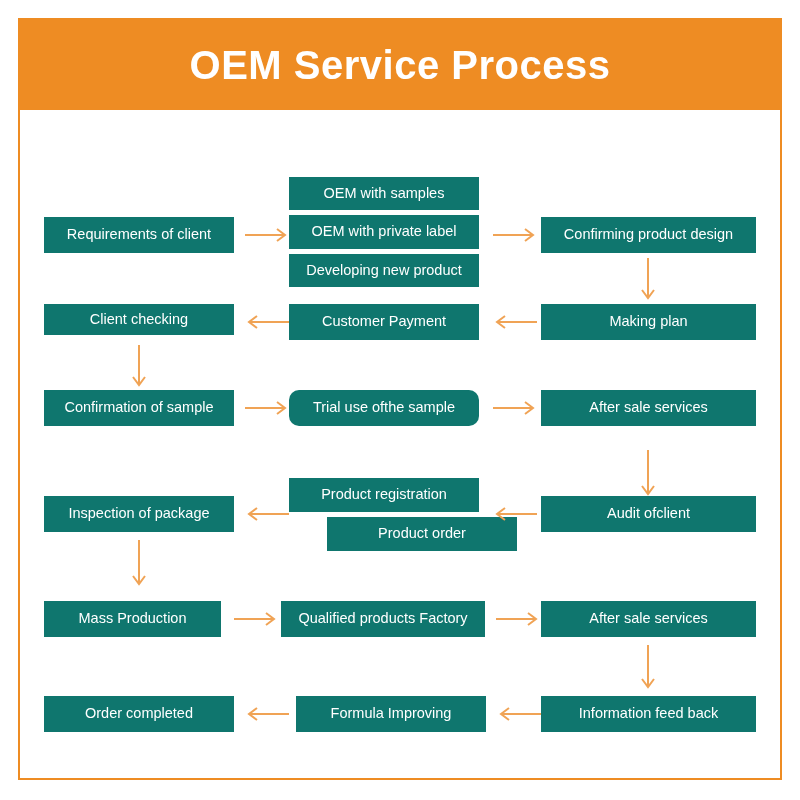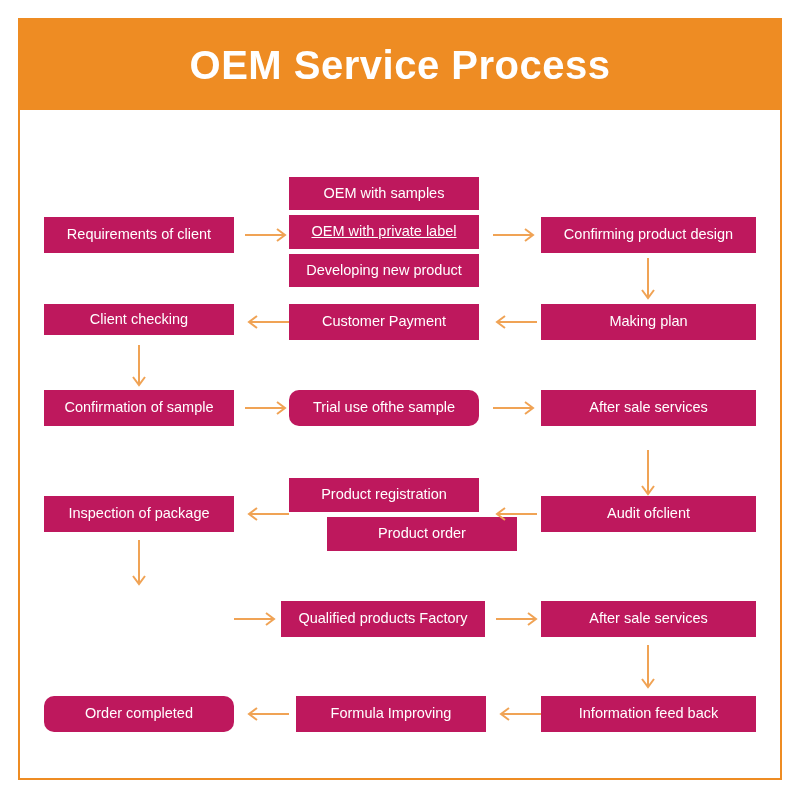--- a/index.html
+++ b/index.html
@@ -54,21 +54,21 @@
   
   #canvas {
     position: absolute;
     left: 0;
     top: 0;
     width: 800px;
     height: 800px;
   }
   .box {
     position: absolute;
-    background: #be185d;
+    background: #0f766e;
     color: #ffffff;
     font-size: 14.5px;
     display: flex;
     align-items: center;
     justify-content: center;
     text-align: center;
     box-sizing: border-box;
     line-height: 1.1;
     white-space: nowrap;
   }
@@ -106,21 +106,21 @@
     <div class="box" style="left:44px; top:217px; width:190px; height:36px;">Requirements of client</div>
 
     <div class="arrow-h" style="left:245px; top:226px; width:44px; height:18px;">
       <svg width="44" height="18" viewBox="0 0 44 18">
         <line class="astroke" x1="0" y1="9" x2="40" y2="9"></line>
         <polyline class="astroke" points="32,3 40,9 32,15"></polyline>
       </svg>
     </div>
 
     <div class="box" style="left:289px; top:177px; width:190px; height:33px;">OEM with samples</div>
-    <div class="box" style="left:289px; top:215px; width:190px; height:34px;text-decoration:underline;">OEM with private label</div>
+    <div class="box" style="left:289px; top:215px; width:190px; height:34px;">OEM with private label</div>
     <div class="box" style="left:289px; top:254px; width:190px; height:33px;">Developing new product</div>
 
     <div class="arrow-h" style="left:493px; top:226px; width:44px; height:18px;">
       <svg width="44" height="18" viewBox="0 0 44 18">
         <line class="astroke" x1="0" y1="9" x2="40" y2="9"></line>
         <polyline class="astroke" points="32,3 40,9 32,15"></polyline>
       </svg>
     </div>
 
     <div class="box" style="left:541px; top:217px; width:215px; height:36px;">Confirming product design</div>
@@ -207,20 +207,21 @@
 
     <div class="box" style="left:541px; top:496px; width:215px; height:36px;">Audit ofclient</div>
 
     <div class="arrow-v" style="left:130px; top:540px; width:18px; height:48px;">
       <svg width="18" height="48" viewBox="0 0 18 48">
         <line class="astroke" x1="9" y1="0" x2="9" y2="44"></line>
         <polyline class="astroke" points="3,36 9,44 15,36"></polyline>
       </svg>
     </div>
 
+    <div class="box" style="left:44px; top:601px; width:177px; height:36px;">Mass Production</div>
 
     <div class="arrow-h" style="left:234px; top:610px; width:44px; height:18px;">
       <svg width="44" height="18" viewBox="0 0 44 18">
         <line class="astroke" x1="0" y1="9" x2="40" y2="9"></line>
         <polyline class="astroke" points="32,3 40,9 32,15"></polyline>
       </svg>
     </div>
 
     <div class="box" style="left:281px; top:601px; width:204px; height:36px;">Qualified products Factory</div>
 
@@ -233,21 +234,21 @@
 
     <div class="box" style="left:541px; top:601px; width:215px; height:36px;">After sale services</div>
 
     <div class="arrow-v" style="left:639px; top:645px; width:18px; height:46px;">
       <svg width="18" height="46" viewBox="0 0 18 46">
         <line class="astroke" x1="9" y1="0" x2="9" y2="42"></line>
         <polyline class="astroke" points="3,34 9,42 15,34"></polyline>
       </svg>
     </div>
 
-    <div class="box" style="left:44px; top:696px; width:190px; height:36px;border-radius:10px;">Order completed</div>
+    <div class="box" style="left:44px; top:696px; width:190px; height:36px;">Order completed</div>
 
     <div class="arrow-h" style="left:245px; top:705px; width:44px; height:18px;">
       <svg width="44" height="18" viewBox="0 0 44 18">
         <line class="astroke" x1="4" y1="9" x2="44" y2="9"></line>
         <polyline class="astroke" points="12,3 4,9 12,15"></polyline>
       </svg>
     </div>
 
     <div class="box" style="left:296px; top:696px; width:190px; height:36px;">Formula Improving</div>
 

